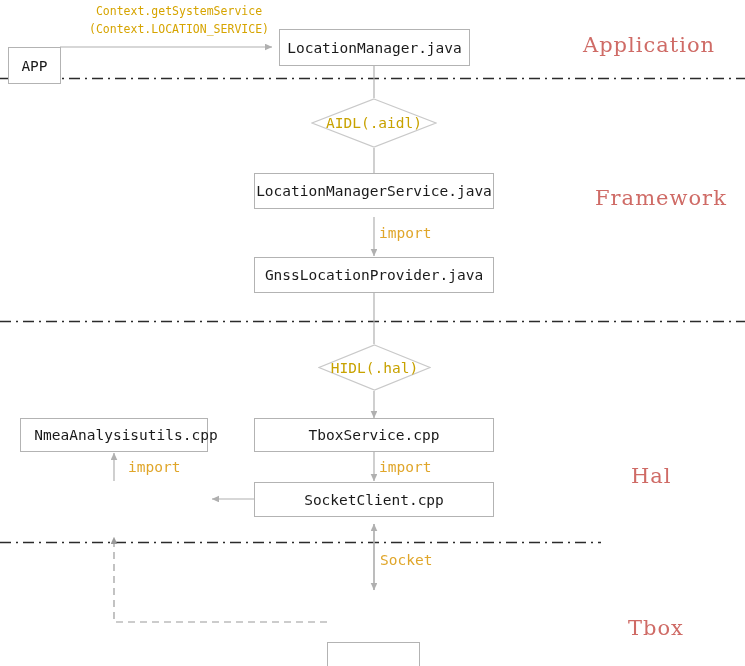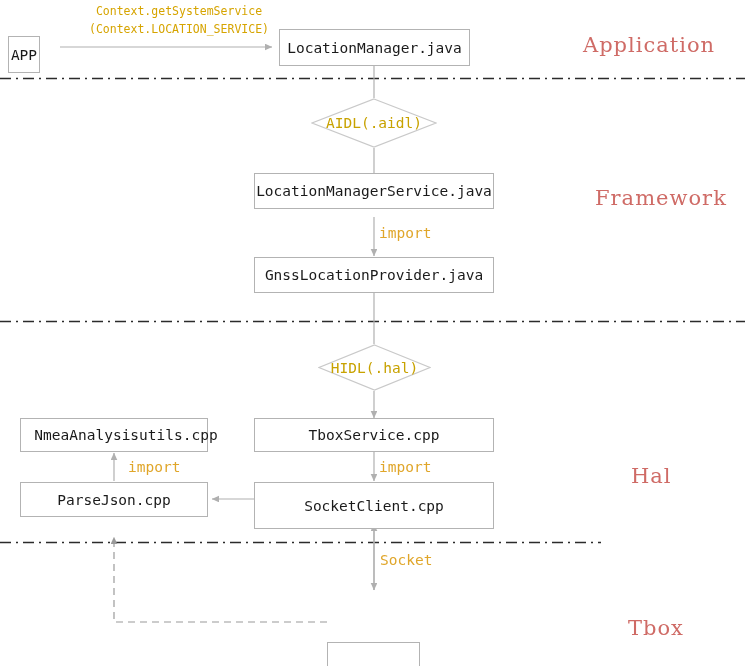--- a/index.html
+++ b/index.html
@@ -151,35 +151,34 @@
     <span class="dlabel">AIDL(.aidl)</span>
   </div>
 
   <div class="diamond" style="left:318px; top:344px; width:113px; height:47px;">
     <svg width="113" height="47" viewBox="0 0 113 47">
       <polygon points="56.5,1 112,23.5 56.5,46 1,23.5" fill="#ffffff" stroke="#c9c9c9" stroke-width="1.2"></polygon>
     </svg>
     <span class="dlabel">HIDL(.hal)</span>
   </div>
 
-  <div class="node" style="left:8px; top:36px; width:32px; height:37px;">APP</div>
+  <div class="node" style="left:8px; top:47px; width:53px; height:37px;">APP</div>
 
   <div class="node" style="left:279px; top:29px; width:191px; height:37px;">LocationManager.java</div>
 
   <div class="node" style="left:254px; top:173px; width:240px; height:36px;">LocationManagerService.java</div>
 
   <div class="node" style="left:254px; top:257px; width:240px; height:36px;">GnssLocationProvider.java</div>
 
   <div class="node" style="left:20px; top:418px; width:188px; height:34px;padding-left:24px;">NmeaAnalysisutils.cpp</div>
 
   <div class="node" style="left:254px; top:418px; width:240px; height:34px;">TboxService.cpp</div>
 
-  <div class="node" style="left:20px; top:482px; width:188px; height:35px;">ParseJson.cpp</div>
 
-  <div class="node" style="left:254px; top:482px; width:240px; height:47px;">SocketClient.cpp</div>
+  <div class="node" style="left:254px; top:482px; width:240px; height:35px;">SocketClient.cpp</div>
 
   <div class="node" style="left:327px; top:597px; width:93px; height:65px;margin-top:45px;">Tbox盒子</div>
 
   <div class="layer-title" style="left:583px; top:33px;">Application</div>
 
   <div class="layer-title" style="left:595px; top:186px;">Framework</div>
 
   <div class="layer-title" style="left:631px; top:464px;">Hal</div>
 
   <div class="layer-title" style="left:628px; top:616px;">Tbox</div>

